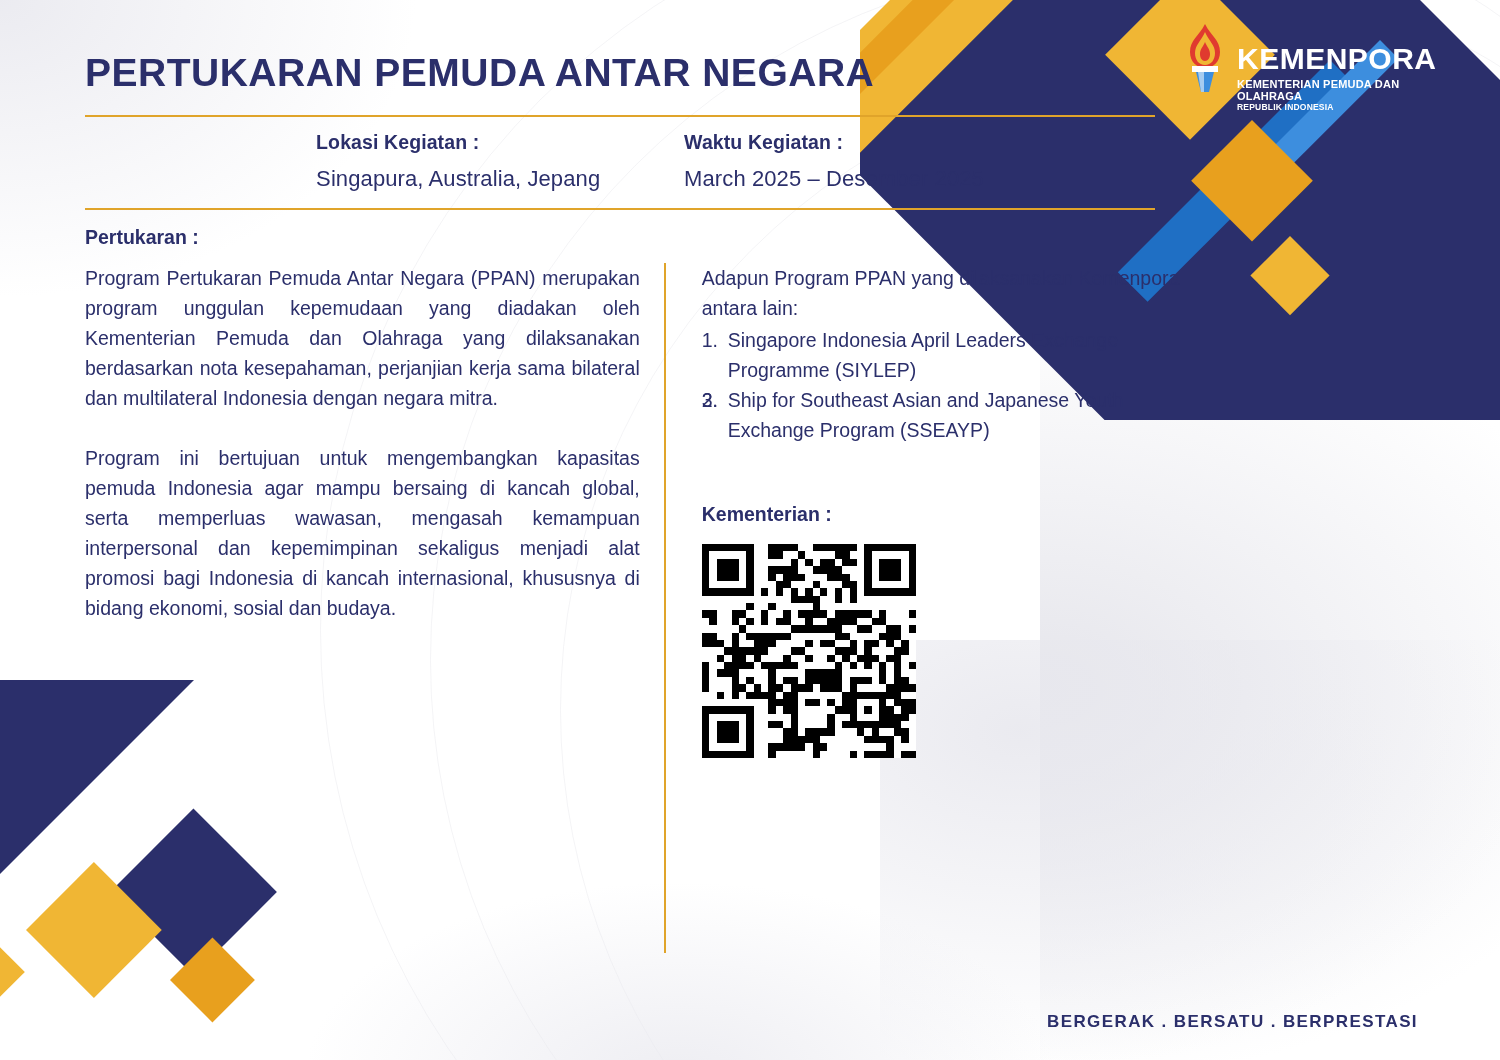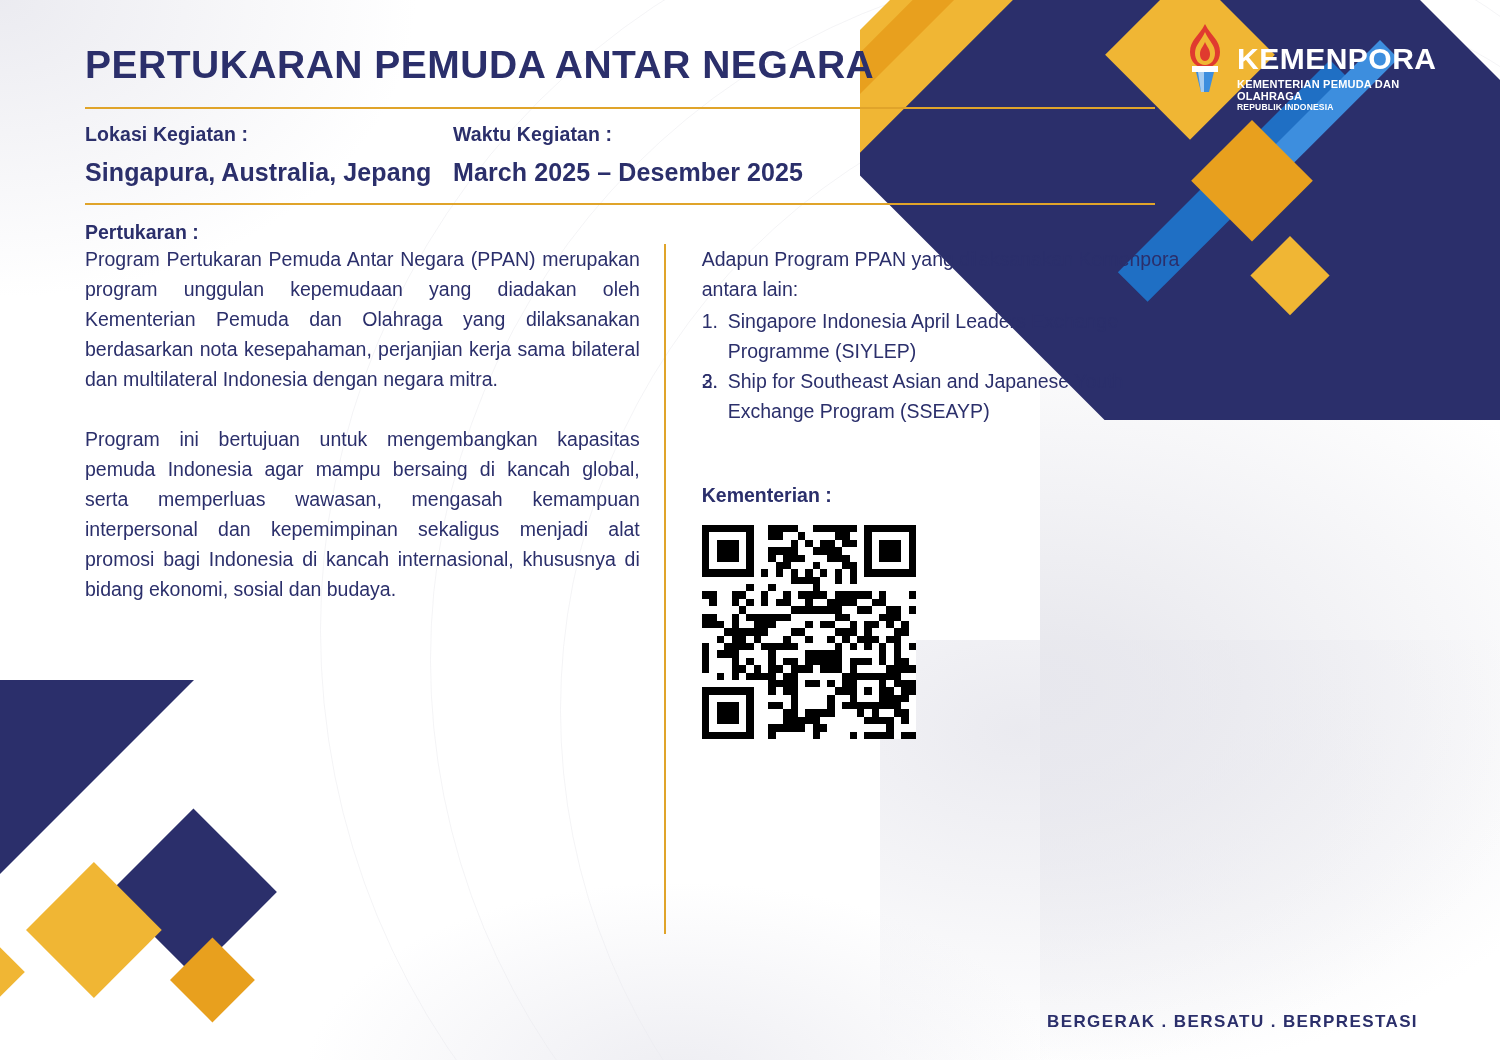--- a/index.html
+++ b/index.html
@@ -85,21 +85,21 @@
     font-size: 8.5px;
     color: #ffffff;
     letter-spacing: 0.2px;
     font-weight: 600;
   }
 
   
   .content {
     position: absolute;
     left: 85px;
-    top: 44px;
+    top: 52px;
     width: 1130px;
     z-index: 30;
   }
 
   h1.title {
     font-size: 39px;
     font-weight: 700;
     color: #2b2f6b;
     letter-spacing: 0.5px;
     line-height: 1.1;
@@ -116,45 +116,46 @@
     height: 2px;
     background: #e0a42a;
     margin-top: 16px;
     width: 1070px;
   }
 
   .meta {
     display: flex;
     margin-top: 14px;
     color: #2b2f6b;
+    justify-content: center;
   }
   .meta-col { }
   .meta-col.loc { width: 368px; }
   .meta-label {
     font-size: 19.5px;
     font-weight: 700;
     letter-spacing: 0.1px;
   }
   .meta-value {
-    font-size: 25px;
-    font-weight: 700;
+    font-size: 22px;
+    font-weight: 400;
     margin-top: 12px;
     letter-spacing: 0.1px;
   }
 
   .desc-label {
     font-size: 19.5px;
     font-weight: 700;
     color: #2b2f6b;
     margin-top: 16px;
   }
 
   .cols {
     display: flex;
-    margin-top: 0;
+    margin-top: 14px;
     position: relative;
   }
   .col-left {
     width: 586px;
     padding-right: 24px;
   }
   .col-divider {
     width: 2px;
     background: #e0a42a;
     margin-right: 36px;

